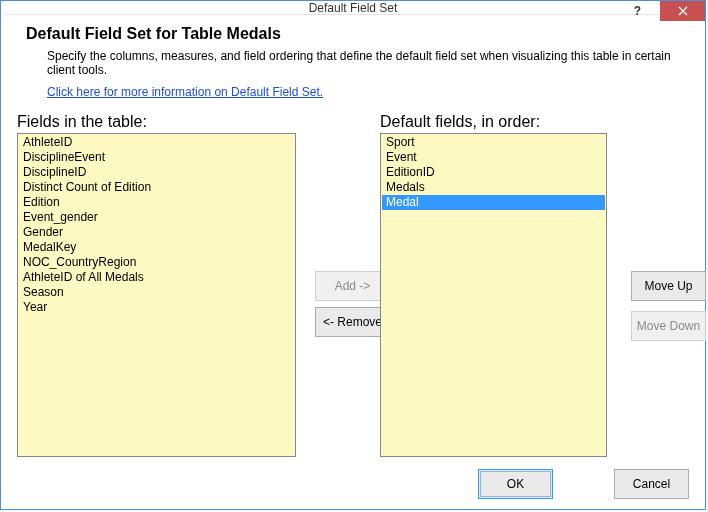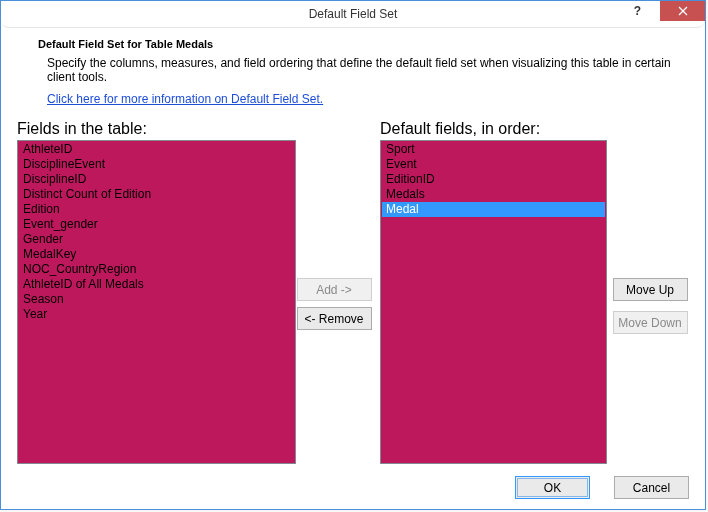--- a/index.html
+++ b/index.html
@@ -61,22 +61,22 @@
   .win-close svg { stroke: #fff; }
   .content {
     flex: 1;
     display: flex;
     flex-direction: column;
     padding: 8px 10px 10px 10px;
     background: #fff;
   }
   .heading {
     font-weight: bold;
-    font-size: 11px;
-    margin: 2px 0 6px 16px;
+    font-size: 16px;
+    margin: 2px 0 6px 4px;
     padding-left: 11px;
   }
   .description {
     margin: 0 0 8px 36px;
     color: #000;
     font-size: 12px;
   }
   .link {
     color: #1d4ed8;
     text-decoration: underline;
@@ -94,21 +94,21 @@
   .col {
     display: flex;
     flex-direction: column;
   }
   .col-label {
     font-size: 16px;
     margin-bottom: 2px;
   }
   .listbox {
     border: 1px solid #828790;
-    background: #be185d;
+    background: #fef9c3;
     overflow: auto;
     padding: 1px 1px;
   }
   .listbox-item {
     padding: 0px 4px;
     font-size: 12px;
     line-height: 15px;
     white-space: nowrap;
     cursor: default;
   }
@@ -133,28 +133,29 @@
     width: 82px;
     display: flex;
     flex-direction: column;
     align-items: center;
     padding-top: 158px;
     gap: 10px;
     margin-left: 6px;
   }
   button.std {
     width: 75px;
-    height: 23px;
+    height: 30px;
     font-family: inherit;
     font-size: 12px;
     background: #eaeaea;
     border: 1px solid #acacac;
     border-radius: 0;
     cursor: pointer;
     padding: 0;
+    margin-left: 37px;
   }
   button.std:disabled {
     color: #8a8a8a;
     background: #f0f0f0;
     border-color: #cfcfcf;
     cursor: default;
   }
   .footer {
     display: flex;
     justify-content: flex-end;

